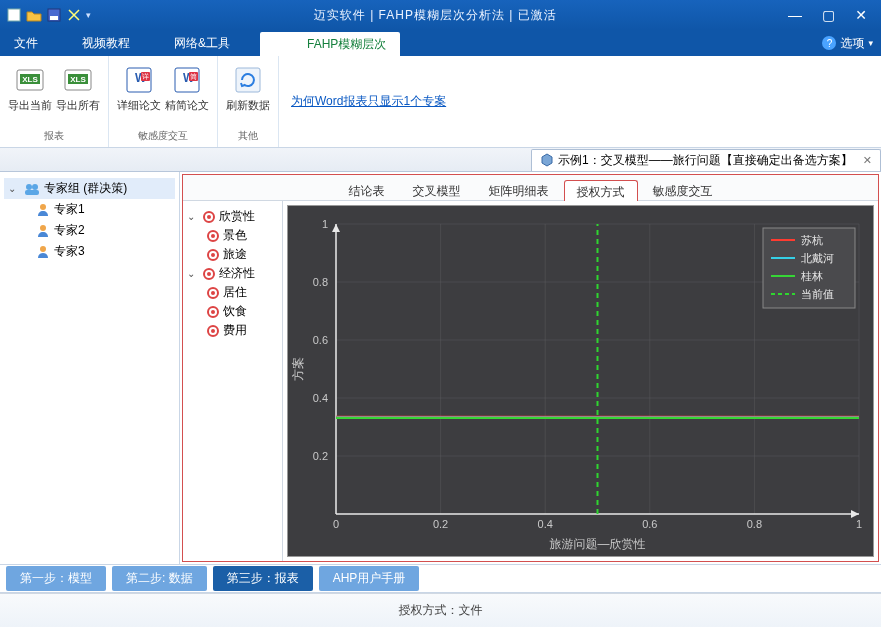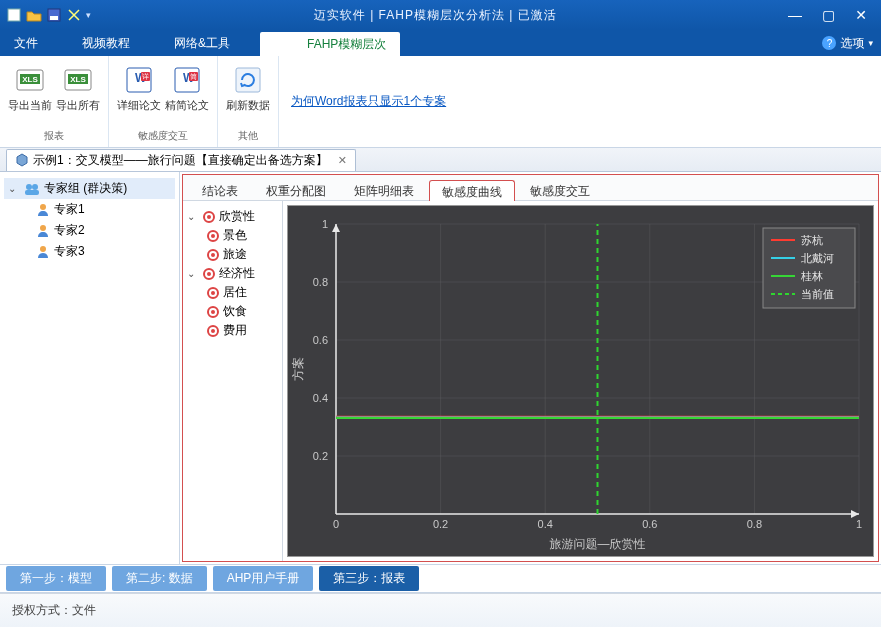--- a/index.html
+++ b/index.html
@@ -25,58 +25,58 @@
   .ribbon-group { border-right: 1px solid #dbe6f2; padding: 4px 6px 0; display: flex; flex-direction: column; }
   .ribbon-buttons { display: flex; gap: 0; flex: 1; }
   .ribbon-btn { width: 48px; display: flex; flex-direction: column; align-items: center; gap: 3px; padding: 4px 2px; cursor: pointer; border-radius: 3px; }
   .ribbon-icon { width: 32px; height: 32px; display: flex; align-items: center; justify-content: center; }
   .ribbon-label { font-size: 11px; color: #333; text-align: center; line-height: 1.1; }
   .ribbon-group-label { font-size: 10px; color: #666; text-align: center; padding: 2px 0 4px; }
   .ribbon-link { display: flex; align-items: center; padding: 16px 12px; }
   .ribbon-link a { color: #0a59c3; text-decoration: underline; font-size: 12px; }
   
   
-  .doc-tabs { height: 24px; background: linear-gradient(#f1f4f9,#e6ecf4); border-bottom: 1px solid #b7c6da; display: flex; align-items: center; padding-left: 6px; font-size: 12px; }
+  .doc-tabs { height: 24px; background: linear-gradient(#f1f4f9,#e6ecf4); border-bottom: 1px solid #b7c6da; display: flex; align-items: center; padding-left: 6px; font-size: 12px; justify-content: flex-end; }
   .doc-tab { display: flex; align-items: center; gap: 4px; padding: 0 8px; height: 22px; background: #fff; border: 1px solid #aebfd5; border-bottom: none; border-radius: 2px 2px 0 0; }
   .doc-tab-close { margin-left: 6px; color: #777; cursor: pointer; font-size: 11px; }
   
   
   .content { display: flex; height: calc(627px - 30px - 26px - 92px - 24px - 28px - 34px); border-bottom: 1px solid #c9d6e6; }
   .left-tree { width: 180px; border-right: 1px solid #c9d6e6; padding: 6px 4px; font-size: 12px; }
   .tree-node { display: flex; align-items: center; gap: 4px; padding: 2px 0 2px 4px; cursor: pointer; }
   .tree-node.selected { background: #e1ecfa; }
   .tree-children { margin-left: 28px; }
   .tree-toggle { width: 12px; color: #555; font-size: 10px; }
   .person-icon { width: 14px; height: 14px; display: inline-block; }
   .group-icon { width: 16px; height: 14px; display: inline-block; }
   
   
   .right-panel { flex: 1; border: 1px solid #d34f4f; margin: 2px; display: flex; flex-direction: column; }
-  .sub-tabs { height: 26px; display: flex; border-bottom: 1px solid #d0d8e2; background: #fafbfc; padding: 4px 6px 0; gap: 2px; font-size: 12px; }
+  .sub-tabs { height: 26px; display: flex; border-bottom: 1px solid #d0d8e2; background: #fafbfc; padding: 4px 6px 0; gap: 2px; font-size: 12px; justify-content: center; }
   .sub-tab { padding: 3px 12px; border: 1px solid transparent; border-bottom: none; cursor: pointer; color: #333; border-radius: 3px 3px 0 0; }
   .sub-tab.active { border-color: #d34f4f; background: #fff; position: relative; top: 1px; }
   .sub-content { flex: 1; display: flex; }
   .crit-tree { width: 100px; border-right: 1px solid #d0d8e2; padding: 6px 4px; font-size: 12px; }
   .crit-node { display: flex; align-items: center; gap: 4px; padding: 1px 0; }
   .crit-children { margin-left: 20px; }
   .crit-icon { width: 12px; height: 12px; border-radius: 50%; border: 2px solid #d44; display: inline-block; position: relative; }
   .crit-icon::after { content: ""; position: absolute; width: 4px; height: 4px; background: #d44; border-radius: 50%; top: 2px; left: 2px; }
   
   
   .chart-wrap { flex: 1; padding: 4px; }
   .chart { width: 100%; height: 100%; background: #3d3d40; position: relative; border: 1px solid #999; }
   
   
   .step-bar { height: 28px; background: #fff; display: flex; align-items: center; padding: 2px 6px; gap: 6px; border-bottom: 1px solid #c9d6e6; }
   .step-btn { padding: 4px 14px; border-radius: 2px; font-size: 12px; color: #fff; cursor: pointer; }
   .step-btn.light { background: #6fa6e0; }
   .step-btn.dark { background: #1b5fa7; }
   
   
-  .status-bar { height: 34px; background: linear-gradient(#f8fafc,#eef3f9); display: flex; align-items: center; justify-content: flex-start; padding: 0 12px; font-size: 12px; color: #444; border-top: 1px solid #d0d8e2; }
+  .status-bar { height: 34px; background: linear-gradient(#f8fafc,#eef3f9); display: flex; align-items: center; justify-content: center; padding: 0 12px; font-size: 12px; color: #444; border-top: 1px solid #d0d8e2; }
   
   svg { display: block; }
 </style>
 </head>
 <body>
 
 <div class="title-bar">
   <div class="title-icons">
     <span class="ticon">
         <svg width="16" height="16">
@@ -246,23 +246,23 @@
               <path d="M2 13c0-3 2-5 5-5s5 2 5 5" fill="#4a88d6"></path>
             </svg>
           </span>
           <span>专家3</span>
         </div>
     </div>
   </div>
   <div class="right-panel">
     <div class="sub-tabs">
       <div class="sub-tab">结论表</div>
-      <div class="sub-tab">权重分配图</div>
+      <div class="sub-tab">交叉模型</div>
       <div class="sub-tab">矩阵明细表</div>
-      <div class="sub-tab active">敏感度曲线</div>
+      <div class="sub-tab active">授权方式</div>
       <div class="sub-tab">敏感度交互</div>
     </div>
     <div class="sub-content">
       <div class="crit-tree">
         <div class="crit-node">
             <span class="tree-toggle">⌄</span>
             <span class="crit-icon"></span>
             <span>欣赏性</span>
           </div>
         <div class="crit-children">
@@ -342,19 +342,19 @@
             </svg>
           </div>
       </div>
     </div>
   </div>
 </div>
 
 <div class="step-bar">
   <div class="step-btn light">第一步：模型</div>
   <div class="step-btn light">第二步: 数据</div>
+  <div class="step-btn dark">第三步：报表</div>
   <div class="step-btn light">AHP用户手册</div>
-  <div class="step-btn dark">第三步：报表</div>
 </div>
 
 <div class="status-bar">
   <span>授权方式：文件</span>
 </div>
 
 </body></html>

